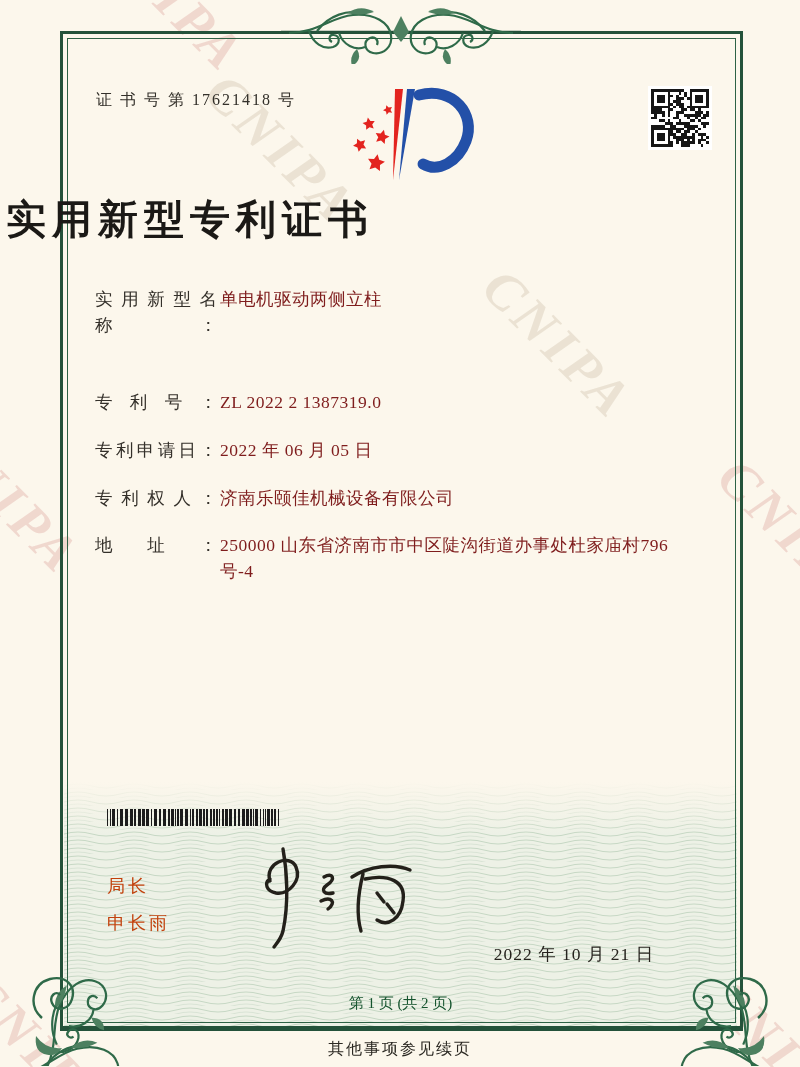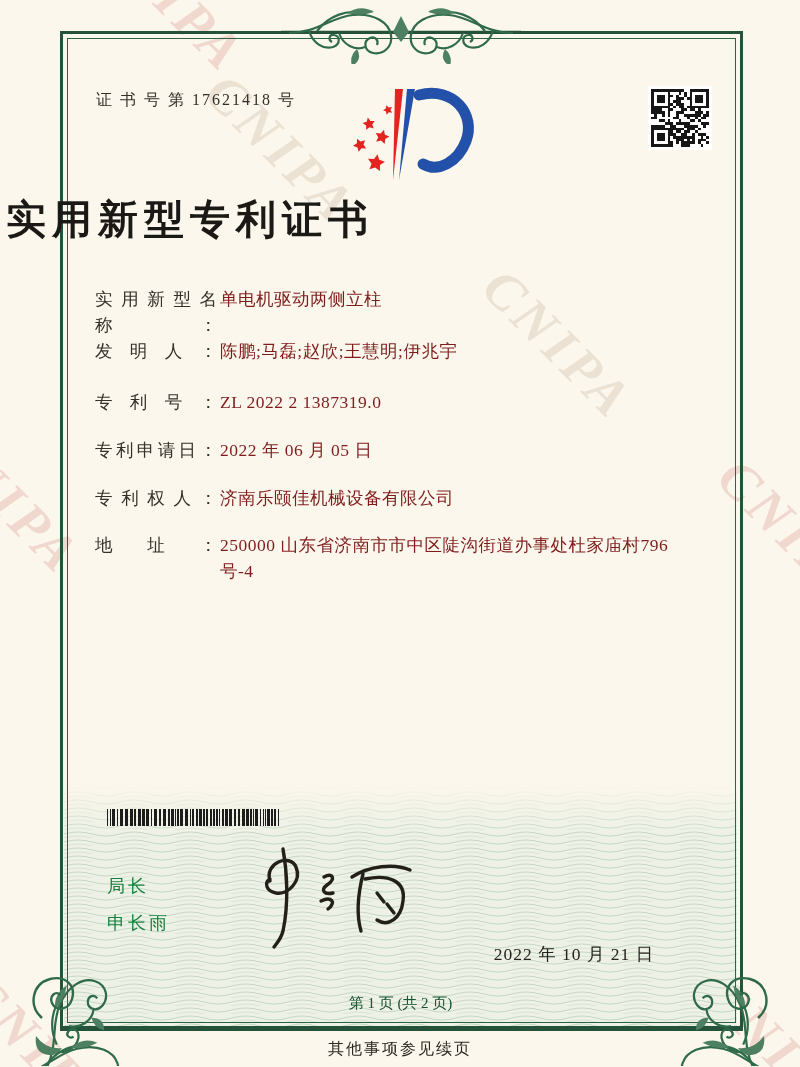--- a/index.html
+++ b/index.html
@@ -42,21 +42,21 @@
             text-align:justify;color:#2b2822;}
   .bodytext p{margin:0;text-indent:2em;}
 
   
   .seal{position:absolute;left:64px;top:782px;width:673px;height:247px;}
   .seal .waves{position:absolute;left:0;top:0;width:100%;height:100%;}
   .seal .fade{position:absolute;left:0;top:0;width:100%;height:52px;
               background:linear-gradient(#fcf7ec,rgba(252,247,236,0));}
   .barcode{position:absolute;left:43px;top:27px;width:212px;height:17px;display:flex;align-items:stretch;}
   .barcode span{background:#1c1c1c;display:block;height:100%;flex:0 0 auto;}
-  .director{position:absolute;left:43px;top:92px;font-size:18px;letter-spacing:3px;color:#15803d;font-family:Liberation Serif, serif;}
+  .director{position:absolute;left:43px;top:92px;font-size:18px;letter-spacing:3px;color:#c2410c;font-family:Liberation Serif, serif;}
   .director .name{margin-top:13px;}
   .sig{position:absolute;left:172px;top:58px;width:190px;height:112px;}
   .seal-date{position:absolute;left:360px;top:160px;width:300px;text-align:center;
              font-size:17.5px;letter-spacing:1px;color:#26231e;}
   .page-info{position:absolute;left:0;top:212px;width:100%;text-align:center;font-size:15px;color:#14532d;}
 
   .footer-note{position:absolute;left:0;top:1039px;width:800px;text-align:center;
                font-size:16px;letter-spacing:2px;color:#2b2822;}
 </style>
 </head>
@@ -653,23 +653,20 @@
       <i class="b"></i>
       <i></i>
       <i></i>
     </div>
 
   <h1 class="title">实用新型专利证书</h1>
 
   <div class="row" style="top:286px">
     <span class="flabel">实用新型名称：</span><span class="fvalue">单电机驱动两侧立柱</span>
   </div>
-  <div class="row" style="top:338px">
-    <span class="flabel">发明人：</span><span class="fvalue">陈鹏;马磊;赵欣;王慧明;伊兆宇</span>
-  </div>
   <div class="row" style="top:389px">
     <span class="flabel">专利号：</span><span class="fvalue">ZL 2022 2 1387319.0</span>
   </div>
   <div class="row" style="top:437px">
     <span class="flabel">专利申请日：</span><span class="fvalue">2022 年 06 月 05 日</span>
   </div>
   <div class="row" style="top:485px">
     <span class="flabel">专利权人：</span><span class="fvalue">济南乐颐佳机械设备有限公司</span>
   </div>
   <div class="row" style="top:532px">

